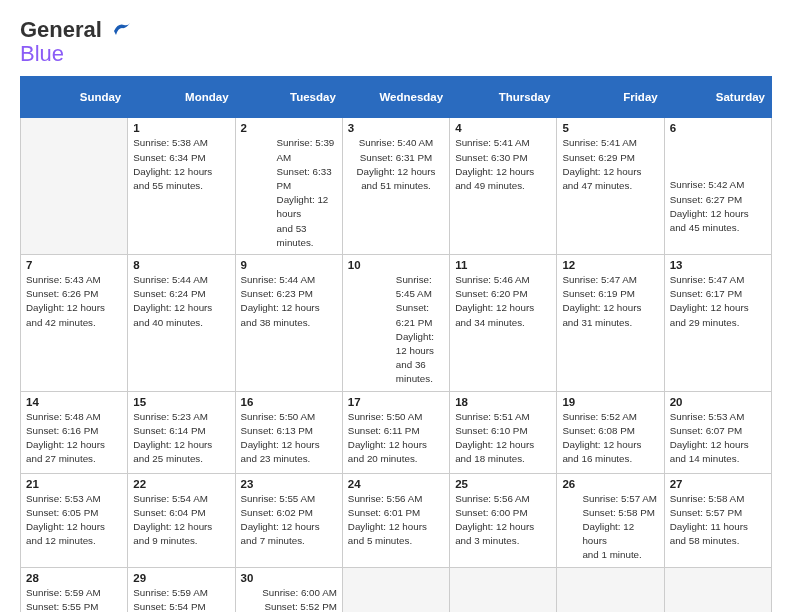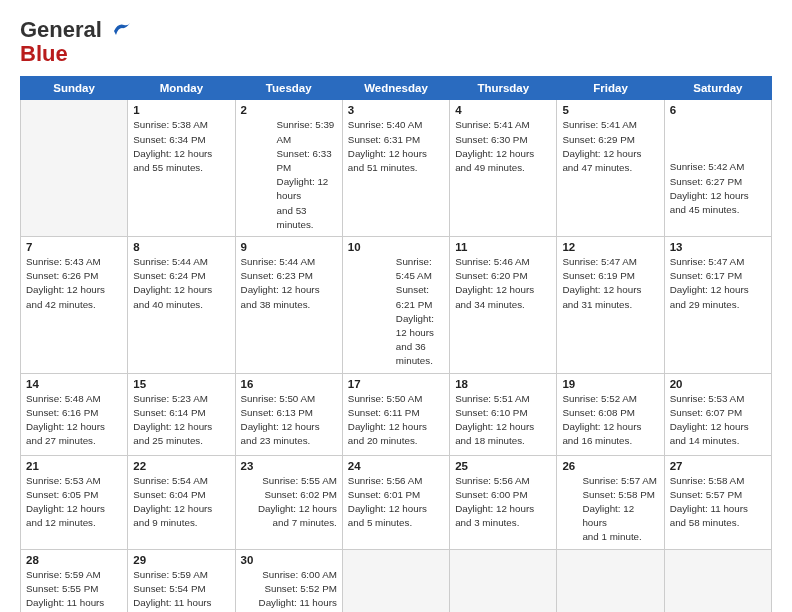--- a/index.html
+++ b/index.html
@@ -48,22 +48,22 @@
       margin-top: 2px;
     }
     table {
       width: 100%;
       border-collapse: collapse;
       font-size: 10.5px;
     }
     thead tr th {
       background-color: #2a6bbf;
       color: #fff;
-      text-align: center;
-      padding: 5px 6px;
+      text-align: right;
+      padding: 14px 6px;
       font-size: 11.5px;
       font-weight: bold;
       border: 1px solid #2a6bbf;
     }
     tbody tr td {
       vertical-align: top;
       border: 1px solid #ccc;
       padding: 4px 5px;
       height: 82px;
       width: 106px;
@@ -95,21 +95,21 @@
   <div class="header">
     <div class="logo">
       <div style="display:flex;align-items:center;gap:8px;">
         <span class="logo-text">
           <span>General</span>
         </span>
         <svg width="22" height="18" viewBox="0 0 22 18">
           <path d="M4 10 Q8 2 14 4 Q18 5 20 2 Q16 8 12 7 Q8 7 6 14 Z" fill="#1a5cb5"></path>
         </svg>
       </div>
-      <span class="logo-text blue" style="color:#b91c1c;font-size:22px;font-weight:bold;">Blue</span>
+      <span class="logo-text blue" style="color:#8b5cf6;font-size:22px;font-weight:normal;">Blue</span>
     </div>
   </div>
 
   <table>
     <thead>
       <tr>
         <th>Sunday</th>
         <th>Monday</th>
         <th>Tuesday</th>
         <th>Wednesday</th>
@@ -130,21 +130,21 @@
           </td>
           <td>
             <span class="day-number">2</span>
             <div class="day-info" style="white-space: pre-line; margin-left: 36px;">Sunrise: 5:39 AM
 Sunset: 6:33 PM
 Daylight: 12 hours
 and 53 minutes.</div>
           </td>
           <td>
             <span class="day-number">3</span>
-            <div class="day-info" style="white-space: pre-line;">Sunrise: 5:40 AM
+            <div class="day-info" style="white-space: pre-line; text-align: center;">Sunrise: 5:40 AM
 Sunset: 6:31 PM
 Daylight: 12 hours
 and 51 minutes.</div>
           </td>
           <td>
             <span class="day-number">4</span>
             <div class="day-info" style="white-space: pre-line;">Sunrise: 5:41 AM
 Sunset: 6:30 PM
 Daylight: 12 hours
 and 49 minutes.</div>
@@ -276,21 +276,21 @@
           </td>
           <td>
             <span class="day-number">22</span>
             <div class="day-info" style="white-space: pre-line;">Sunrise: 5:54 AM
 Sunset: 6:04 PM
 Daylight: 12 hours
 and 9 minutes.</div>
           </td>
           <td>
             <span class="day-number">23</span>
-            <div class="day-info" style="white-space: pre-line; text-align: right;">Sunrise: 5:55 AM
+            <div class="day-info" style="white-space: pre-line;">Sunrise: 5:55 AM
 Sunset: 6:02 PM
 Daylight: 12 hours
 and 7 minutes.</div>
           </td>
           <td>
             <span class="day-number">24</span>
             <div class="day-info" style="white-space: pre-line;">Sunrise: 5:56 AM
 Sunset: 6:01 PM
 Daylight: 12 hours
 and 5 minutes.</div>

